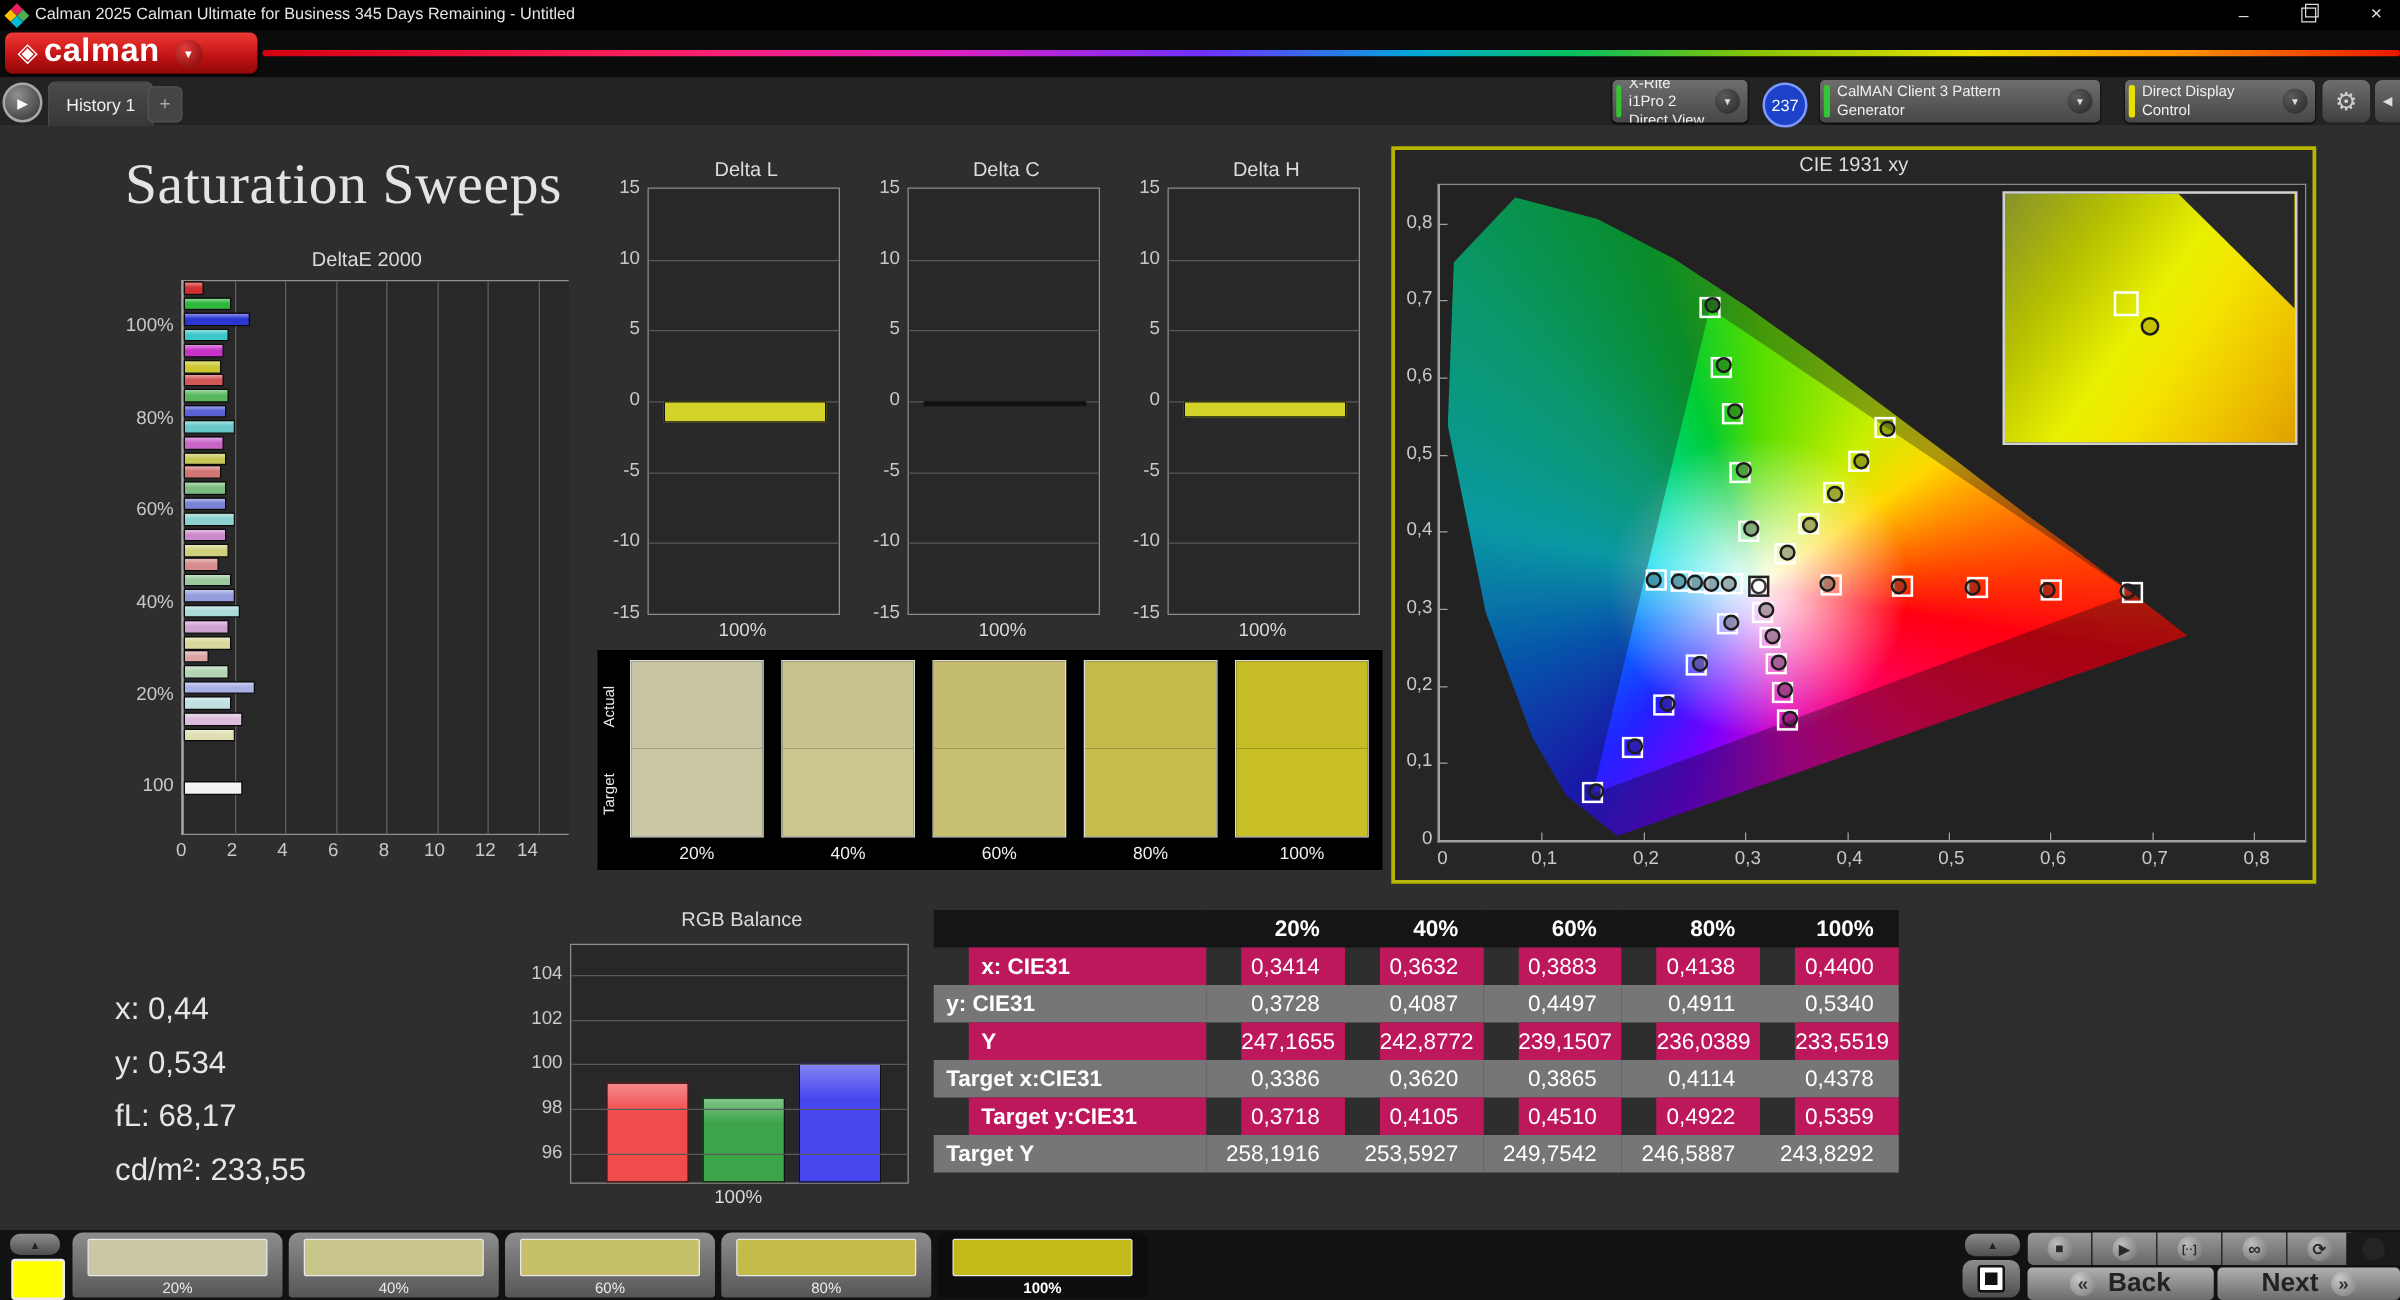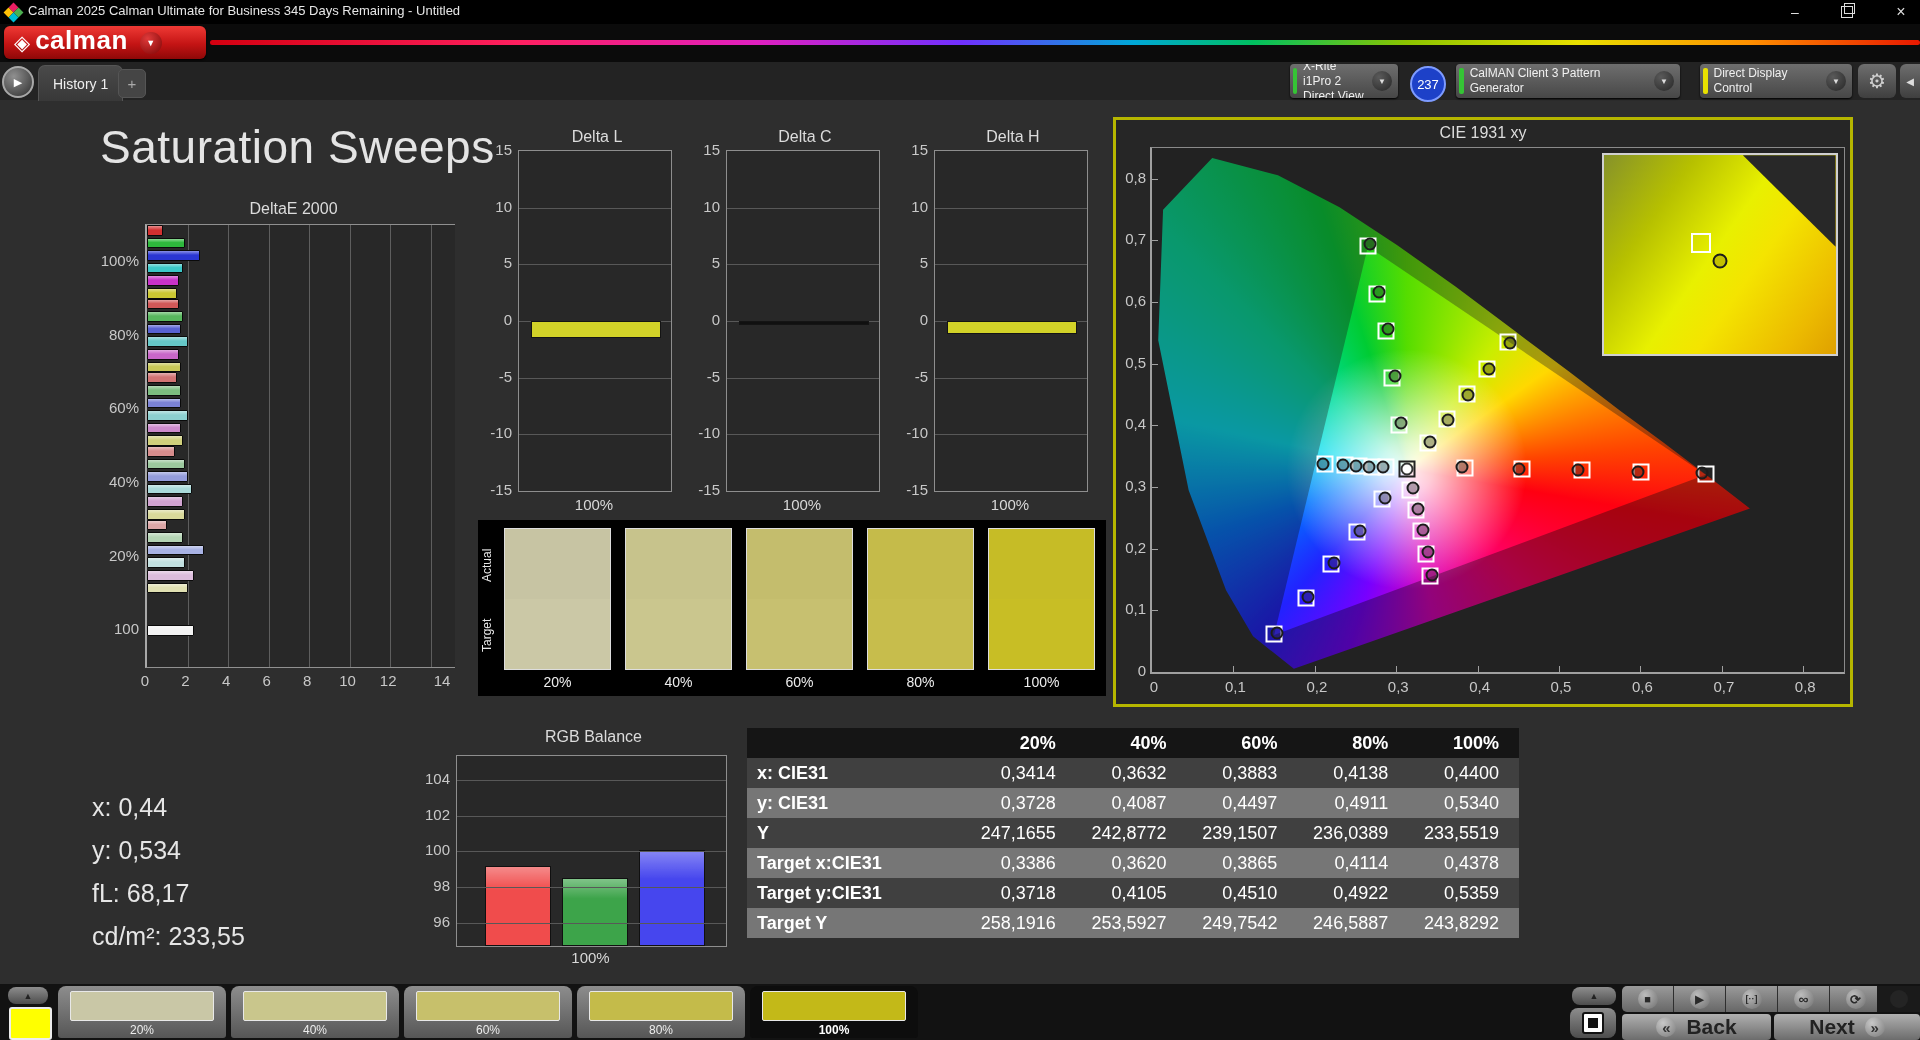--- a/index.html
+++ b/index.html
@@ -27,21 +27,21 @@
   #history-tab{left:38px;top:3px;height:35px;padding:0 14px;background:linear-gradient(180deg,#4a4a4a,#383838);border:1px solid #555;border-bottom:none;border-radius:7px 7px 0 0;color:#eee;font-size:14px;display:flex;align-items:center;}
   #add-tab{left:118px;top:7px;width:26px;height:27px;background:#454545;border:1px solid #555;border-radius:5px;color:#aaa;font-size:15px;display:flex;align-items:center;justify-content:center;}
   .devbtn{top:2px;height:34px;border-radius:4px;background:linear-gradient(180deg,#6e6e6e,#474747);box-shadow:0 1px 2px #000;color:#f0f0f0;display:flex;align-items:center;overflow:hidden;}
   .devbar{width:5px;height:26px;margin:0 6px 0 3px;border-radius:2px;}
   .devtext{font-size:12px;line-height:1.25;}
   .devcaret{margin:0 6px 0 8px;width:20px;height:20px;border-radius:50%;background:radial-gradient(circle at 35% 30%,#5a5a5a,#262626);display:flex;align-items:center;justify-content:center;color:#ddd;font-size:8px;flex:0 0 auto;}
   #meter-badge{left:1410px;top:4px;width:32px;height:32px;border-radius:50%;background:#1d41c8;border:2px solid #7d9bff;color:#fff;font-size:13px;font-weight:normal;display:flex;align-items:center;justify-content:center;}
   #gear-btn{left:1858px;top:2px;width:38px;height:34px;border-radius:6px;background:linear-gradient(180deg,#6e6e6e,#3f3f3f);display:flex;align-items:center;justify-content:center;color:#cfcfcf;font-size:20px;}
   #collapse-btn{left:1900px;top:2px;width:20px;height:34px;border-radius:6px 0 0 6px;background:linear-gradient(180deg,#6e6e6e,#3f3f3f);display:flex;align-items:center;justify-content:center;color:#ddd;font-size:10px;}
   
-  #heading{left:100px;top:120px;font-size:46px;color:#e4e4e4;letter-spacing:.5px;}
+  #heading{left:100px;top:120px;font-size:46px;color:#e4e4e4;letter-spacing:.5px;font-family:Liberation Serif, serif;}
   #cr-title{left:92px;top:740px;font-size:31px;color:#ececec;}
   .cr-line{left:92px;font-size:25px;color:#e6e6e6;}
   
   .chart-title{position:absolute;text-align:center;font-size:16px;color:#dcdcdc;}
   .tick-label{position:absolute;color:#c8c8c8;font-size:14px;white-space:nowrap;}
   .hline{position:absolute;left:0;right:0;height:1px;background:#585858;}
   .vline{position:absolute;top:0;bottom:0;width:1px;background:#5e5e5e;}
   
   #de-chart{left:95px;top:200px;width:368px;height:500px;}
   #de-plot{position:absolute;left:50px;top:24px;width:308px;height:442px;background:#282828;border-top:1px solid #909090;border-bottom:1px solid #909090;border-left:2px solid #a8a8a8;}
@@ -84,21 +84,21 @@
   #rgb-chart .chart-title{left:40px;width:275px;top:0;}
   #rgb-plot{position:absolute;left:40px;top:27px;width:269px;height:190px;background:#282828;border:1px solid #8e8e8e;}
   #rgb-bars{position:absolute;inset:0;display:flex;align-items:flex-end;padding-left:28px;gap:11px;}
   .rgb-bar{width:66px;border:1px solid #101010;box-sizing:border-box;}
   #rgb-xlabel{position:absolute;left:40px;width:269px;top:221px;text-align:center;color:#d8d8d8;font-size:15px;}
   
   #sat-table{left:747px;top:728px;width:772px;display:grid;grid-template-columns:218px repeat(5,1fr);}
   .tcell{height:30px;line-height:30px;color:#fff;font-size:18px;padding-right:20px;text-align:right;white-space:nowrap;overflow:hidden;}
   .tlabel{text-align:left;padding-left:10px;padding-right:0;font-weight:bold;}
   .thead{background:#151515;font-weight:bold;}
-  .rowA{background:#404040;}
+  .rowA{background:#be185d;margin-left:28px;}
   .rowB{background:#767676;}
   
   #bottom-bar{left:0;top:984px;width:1920px;height:56px;background:#121212;}
   .pillbtn{background:linear-gradient(180deg,#8d8d8d,#4d4d4d);border-radius:8px;display:flex;align-items:center;justify-content:center;color:#222;}
   #bb-up-left{left:8px;top:3px;width:40px;height:17px;font-size:9px;}
   #bb-active-patch{left:9px;top:23px;width:39px;height:29px;background:#ffff00;border:2px solid #ededed;border-radius:3px;}
   #patch-strip{position:absolute;left:58px;top:2px;display:flex;gap:5px;}
   .patch-card{width:168px;height:52px;background:linear-gradient(180deg,#8d8d8d,#565656);border-radius:8px 8px 3px 3px;}
   .patch-card.sel{background:#0d0d0d;}
   .patch-swatch{margin:5px 12px 2px;height:28px;border:1px solid #e8e8e8;border-radius:2px;}
@@ -241,21 +241,21 @@
         <div class="tick-label" style="font-size: 15px; left: 0px; width: 44px; text-align: right; top: 420.167px;">100</div>
       </div>
     <div id="de-xlabels">
         <div class="tick-label" style="top: 472px; font-size: 15px; left: 50px; transform: translateX(-50%);">0</div>
         <div class="tick-label" style="top: 472px; font-size: 15px; left: 90.5263px; transform: translateX(-50%);">2</div>
         <div class="tick-label" style="top: 472px; font-size: 15px; left: 131.053px; transform: translateX(-50%);">4</div>
         <div class="tick-label" style="top: 472px; font-size: 15px; left: 171.579px; transform: translateX(-50%);">6</div>
         <div class="tick-label" style="top: 472px; font-size: 15px; left: 212.105px; transform: translateX(-50%);">8</div>
         <div class="tick-label" style="top: 472px; font-size: 15px; left: 252.632px; transform: translateX(-50%);">10</div>
         <div class="tick-label" style="top: 472px; font-size: 15px; left: 293.158px; transform: translateX(-50%);">12</div>
-        <div class="tick-label" style="top: 472px; font-size: 15px; left: 347px; transform: translateX(-50%);">14</div>
+        <div class="tick-label" style="top: 472px; font-size: 15px; left: 327px; transform: translateX(-50%);">14</div>
       </div>
   </div>
 
   <div class="mini" id="mini-delta_l" style="left:480px;text-decoration:underline;">
     <div class="chart-title">Delta L</div>
     <div class="mini-plot">
         <div class="hline" style="top: 16.6667%;"></div>
         <div class="hline" style="top: 33.3333%;"></div>
         <div class="hline" style="top: 50%;"></div>
         <div class="hline" style="top: 66.6667%;"></div>

